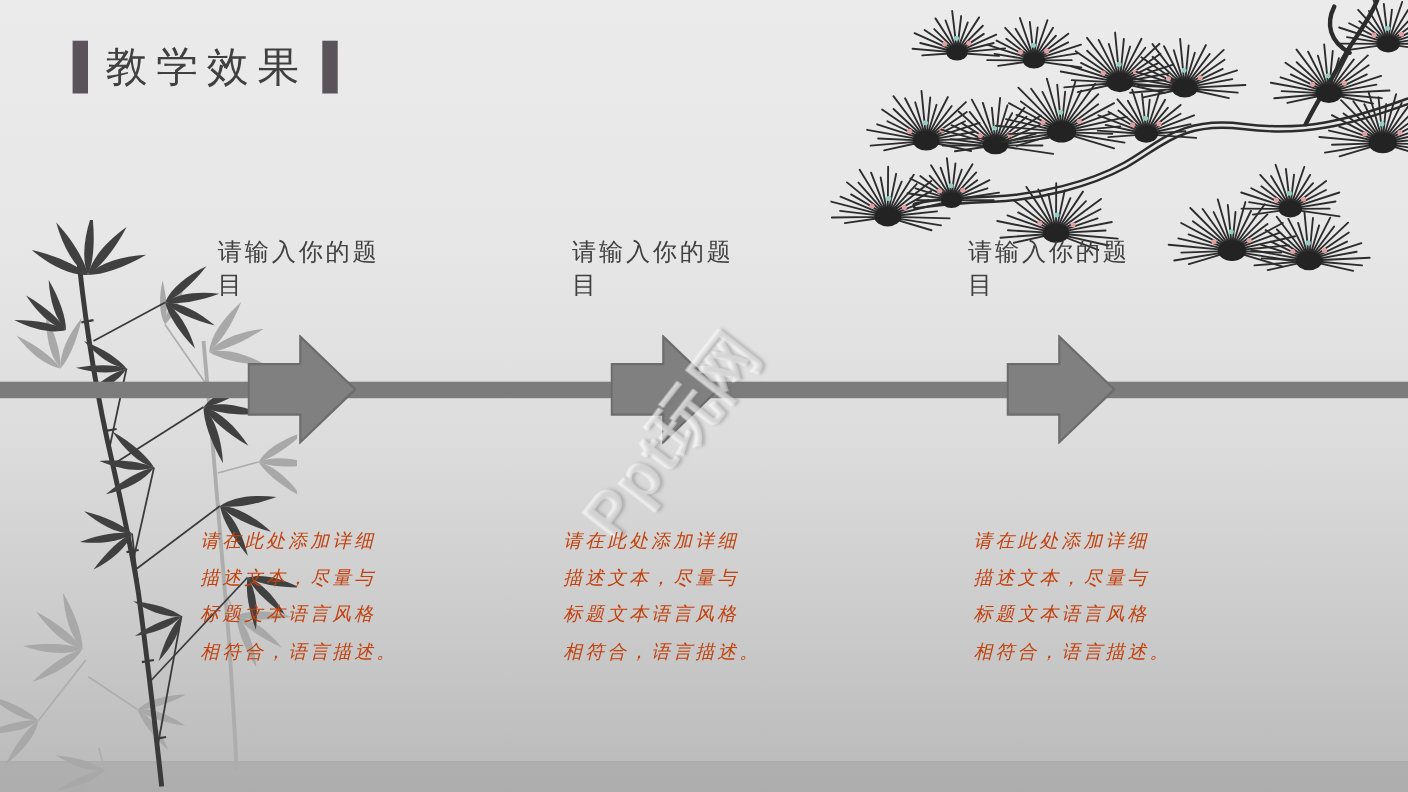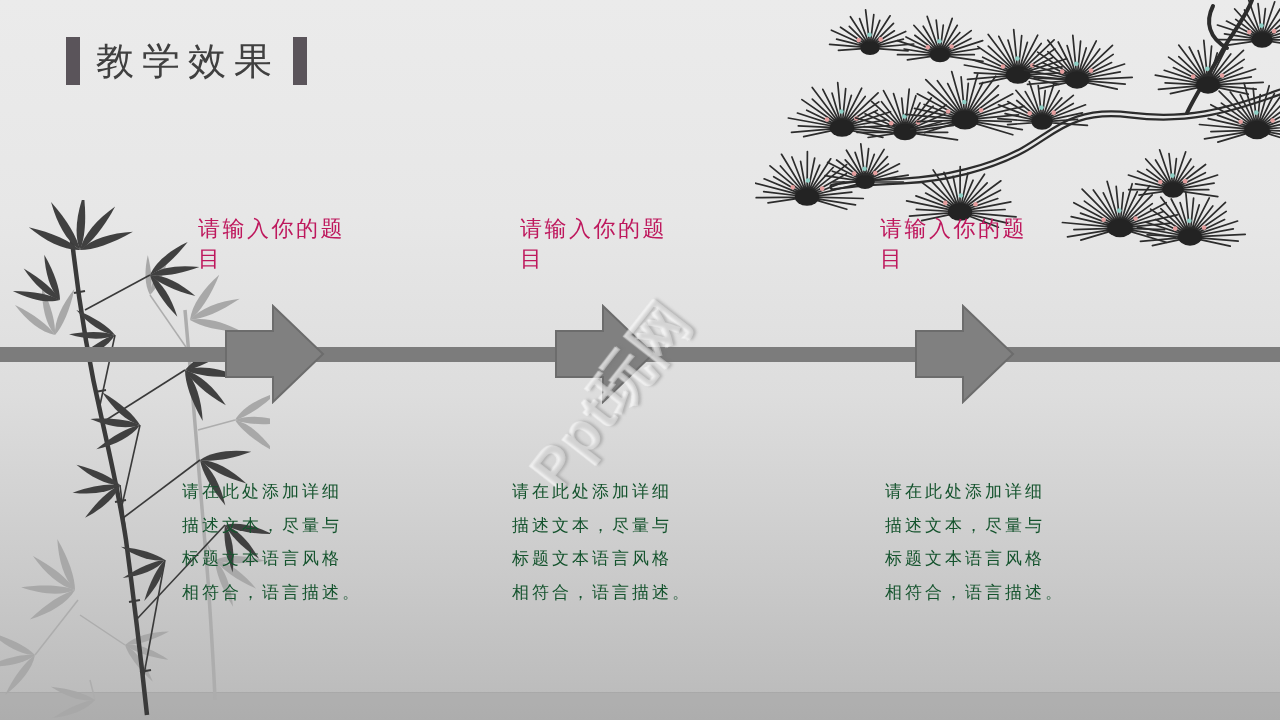--- a/index.html
+++ b/index.html
@@ -41,27 +41,27 @@
   .title-bar-right{left:293px;}
   .page-title{
     left:96px;top:36px;z-index:6;
     font-size:38px;letter-spacing:8px;color:#404040;
     white-space:nowrap;
   }
   
   .step-heading{
     top:214px;width:170px;z-index:6;
     font-size:22px;line-height:30px;letter-spacing:2.5px;
-    color:#be185d;white-space:pre-line;
+    color:#404040;white-space:pre-line;
   }
   .heading-1{left:198px;} .heading-2{left:520px;} .heading-3{left:880px;}
   .step-desc{
     top:475px;width:200px;z-index:6;
     font-size:17px;line-height:33.5px;letter-spacing:3px;
-    color:#14532d;white-space:pre-line;
+    color:#c2410c;white-space:pre-line;font-style:italic;
   }
   .desc-1{left:182px;} .desc-2{left:512px;} .desc-3{left:885px;}
 </style>
 </head>
 <body>
 
 <svg id="bamboo-art" class="layer" width="270" height="520" viewBox="0 0 270 520">
     <path d="M185 110 C193 200 202 300 208 380 C212 440 214 470 215 500" fill="none" stroke="#adadad" stroke-width="3.5"></path>
     <line x1="188" y1="150" x2="150" y2="95" stroke="#adadad" stroke-width="1.5"></line>
     <line x1="198" y1="230" x2="235" y2="220" stroke="#adadad" stroke-width="1.5"></line>

